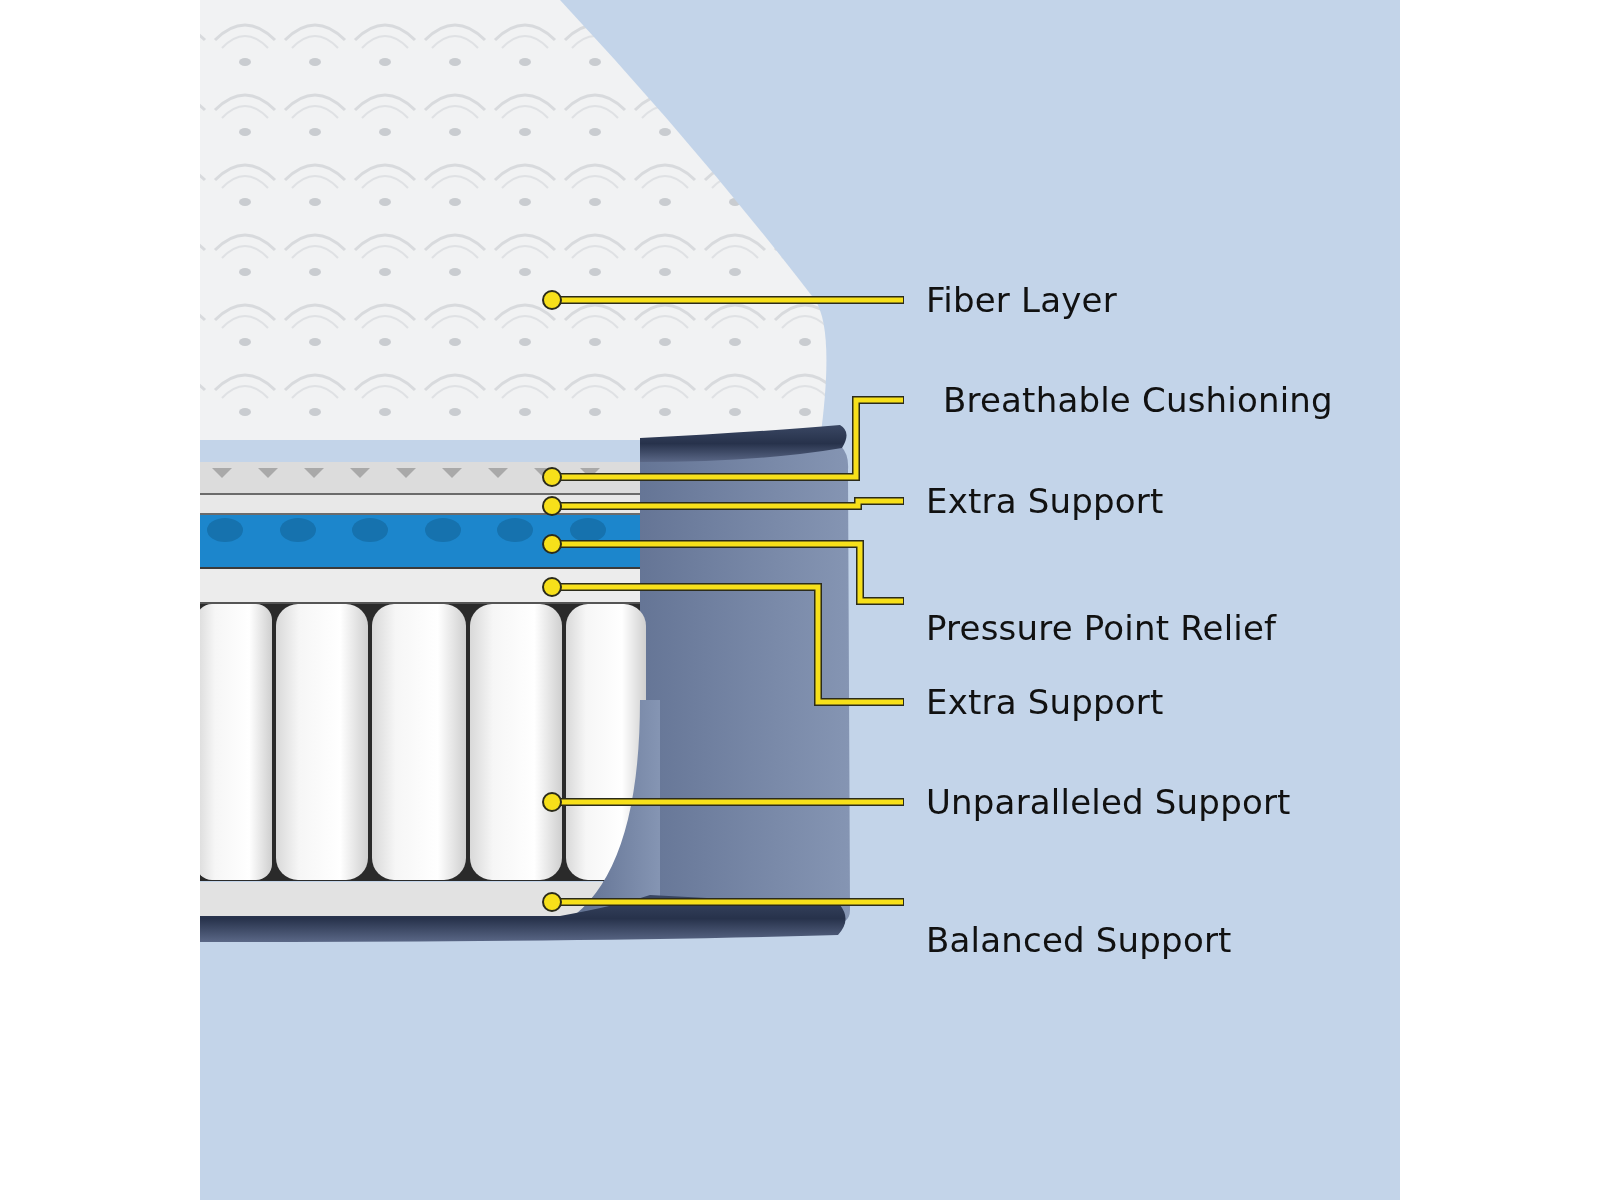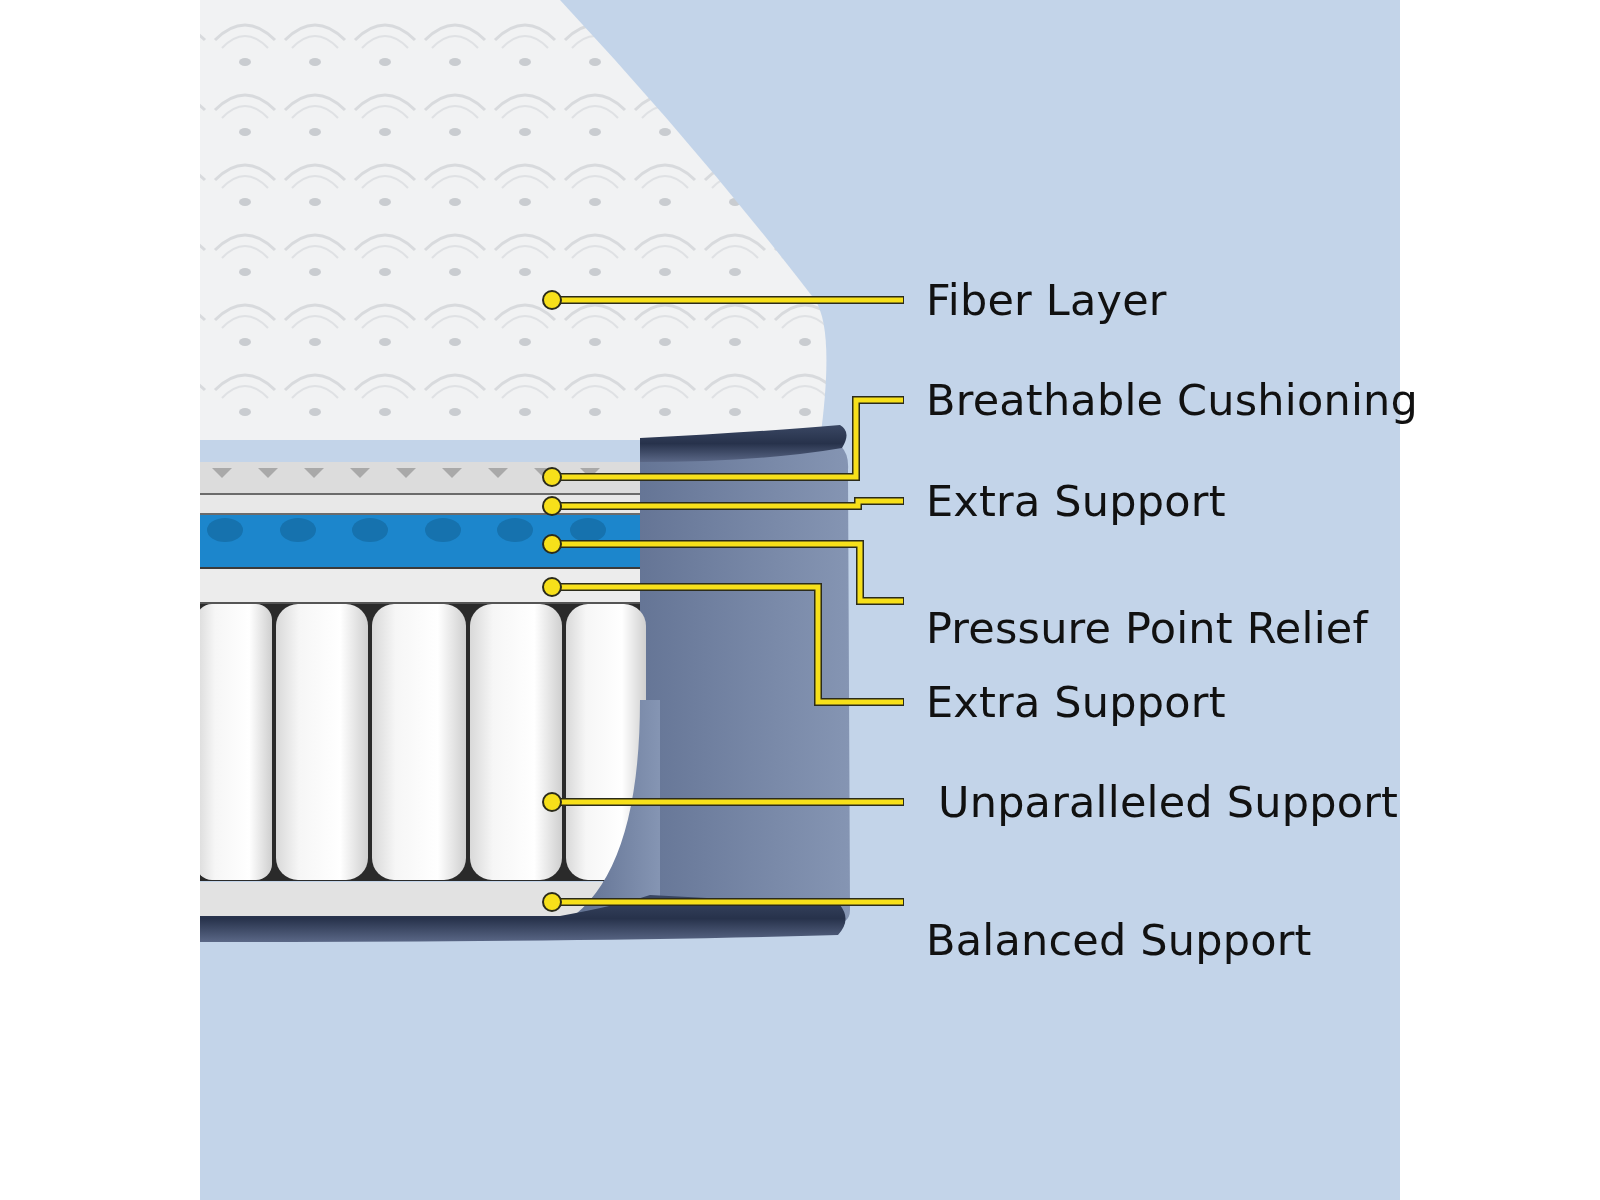--- a/index.html
+++ b/index.html
@@ -1,19 +1,19 @@
 <!DOCTYPE html>
 <html><head>
 <meta charset="utf-8">
 <style>
   html, body { margin:0; padding:0; }
   body { width:1600px; height:1200px; background:#ffffff; position:relative; overflow:hidden; font-family:"DejaVu Sans", sans-serif; }
   .panel { position:absolute; left:200px; top:0; width:1200px; height:1200px; background:#c3d4e9; overflow:hidden; }
   svg.art { position:absolute; left:0; top:0; }
-  .label { position:absolute; left:926px; font-size:43px; color:#111111; white-space:nowrap; line-height:40px; letter-spacing:0.2px; }
+  .label { position:absolute; left:926px; font-size:34px; color:#111111; white-space:nowrap; line-height:40px; letter-spacing:0.2px; }
 </style>
 </head>
 <body>
 
 <div class="panel">
   <svg class="art" width="1200" height="1200" viewBox="200 0 1200 1200">
     <defs>
       <linearGradient id="coil" x1="0" x2="1" y1="0" y2="0">
         <stop offset="0" stop-color="#d9d9d9"></stop>
         <stop offset="0.25" stop-color="#f6f6f6"></stop>
@@ -111,18 +111,18 @@
         <circle cx="552" cy="544" r="9"></circle>
         <circle cx="552" cy="587" r="9"></circle>
         <circle cx="552" cy="802" r="9"></circle>
         <circle cx="552" cy="902" r="9"></circle>
       </g>
     </g>
   </svg>
 </div>
 
 <div class="label" style="top:280px;">Fiber Layer</div>
-<div class="label" style="top:380px;">Breathable Cushioning</div>
+<div class="label" style="top:380px;margin-left:17px;">Breathable Cushioning</div>
 <div class="label" style="top:481px;">Extra Support</div>
 <div class="label" style="top:608px;">Pressure Point Relief</div>
 <div class="label" style="top:682px;">Extra Support</div>
-<div class="label" style="top:782px;margin-left:12px;">Unparalleled Support</div>
+<div class="label" style="top:782px;">Unparalleled Support</div>
 <div class="label" style="top:920px;">Balanced Support</div>
 
 </body></html>

